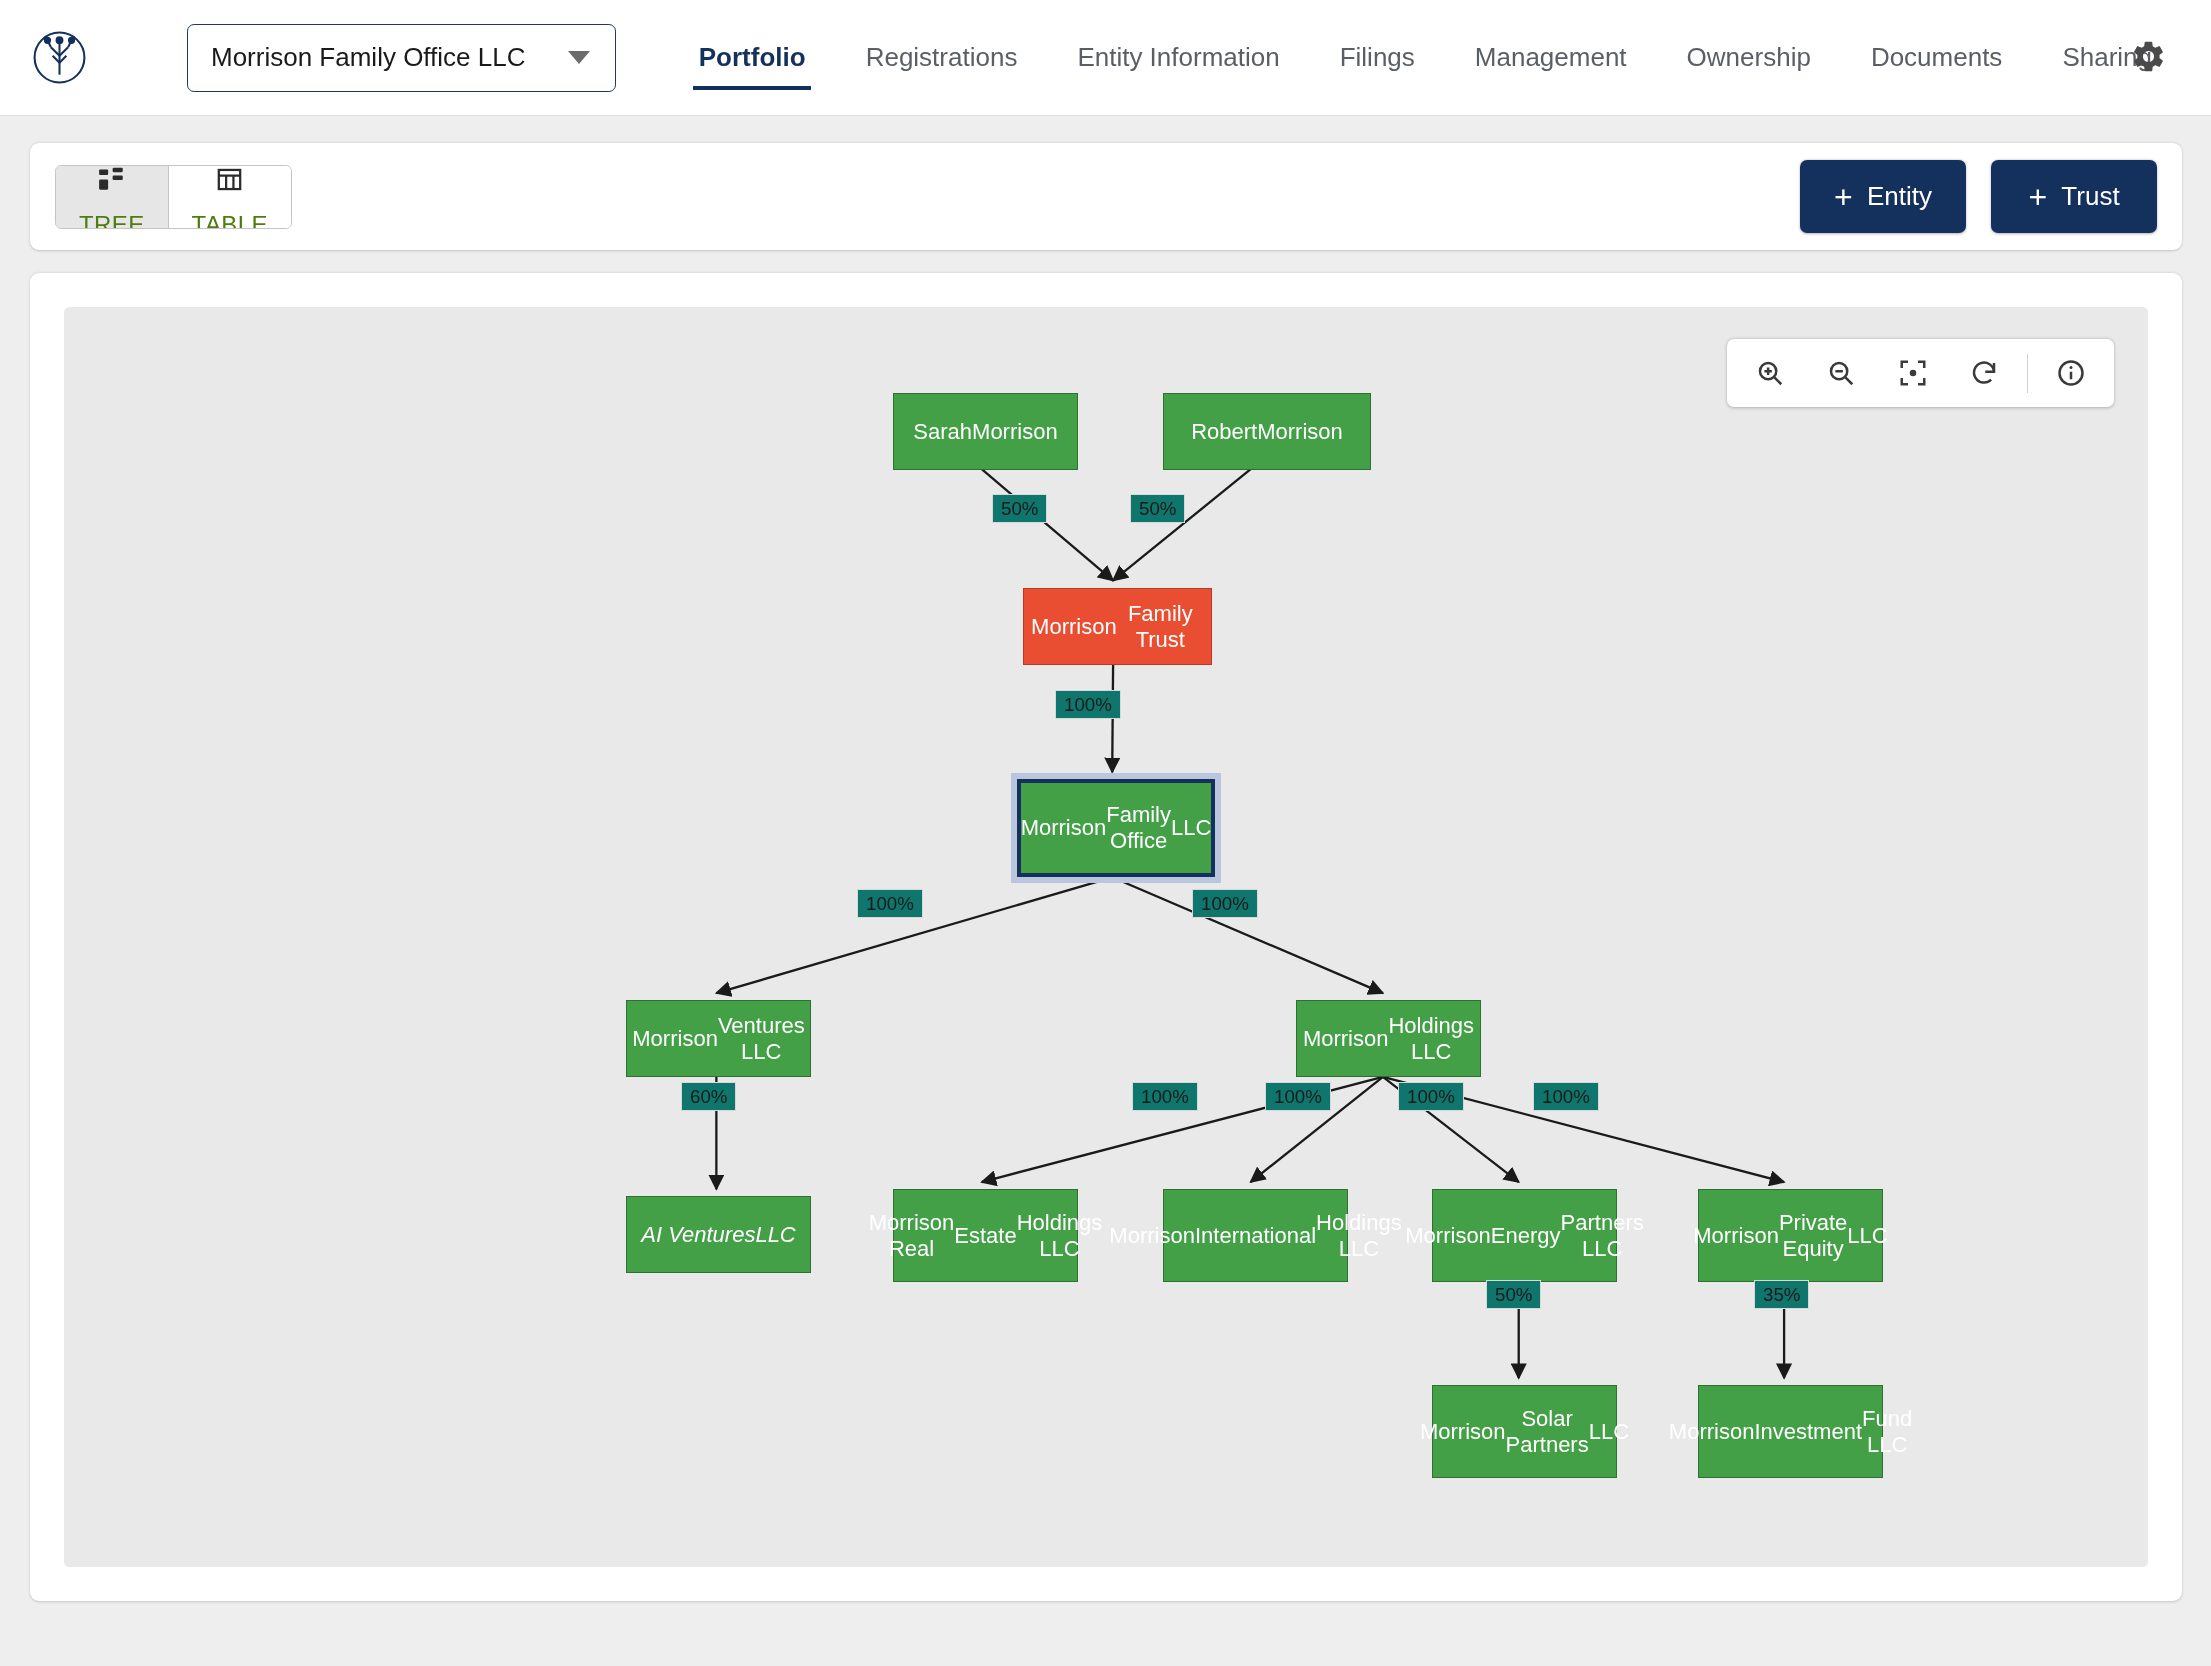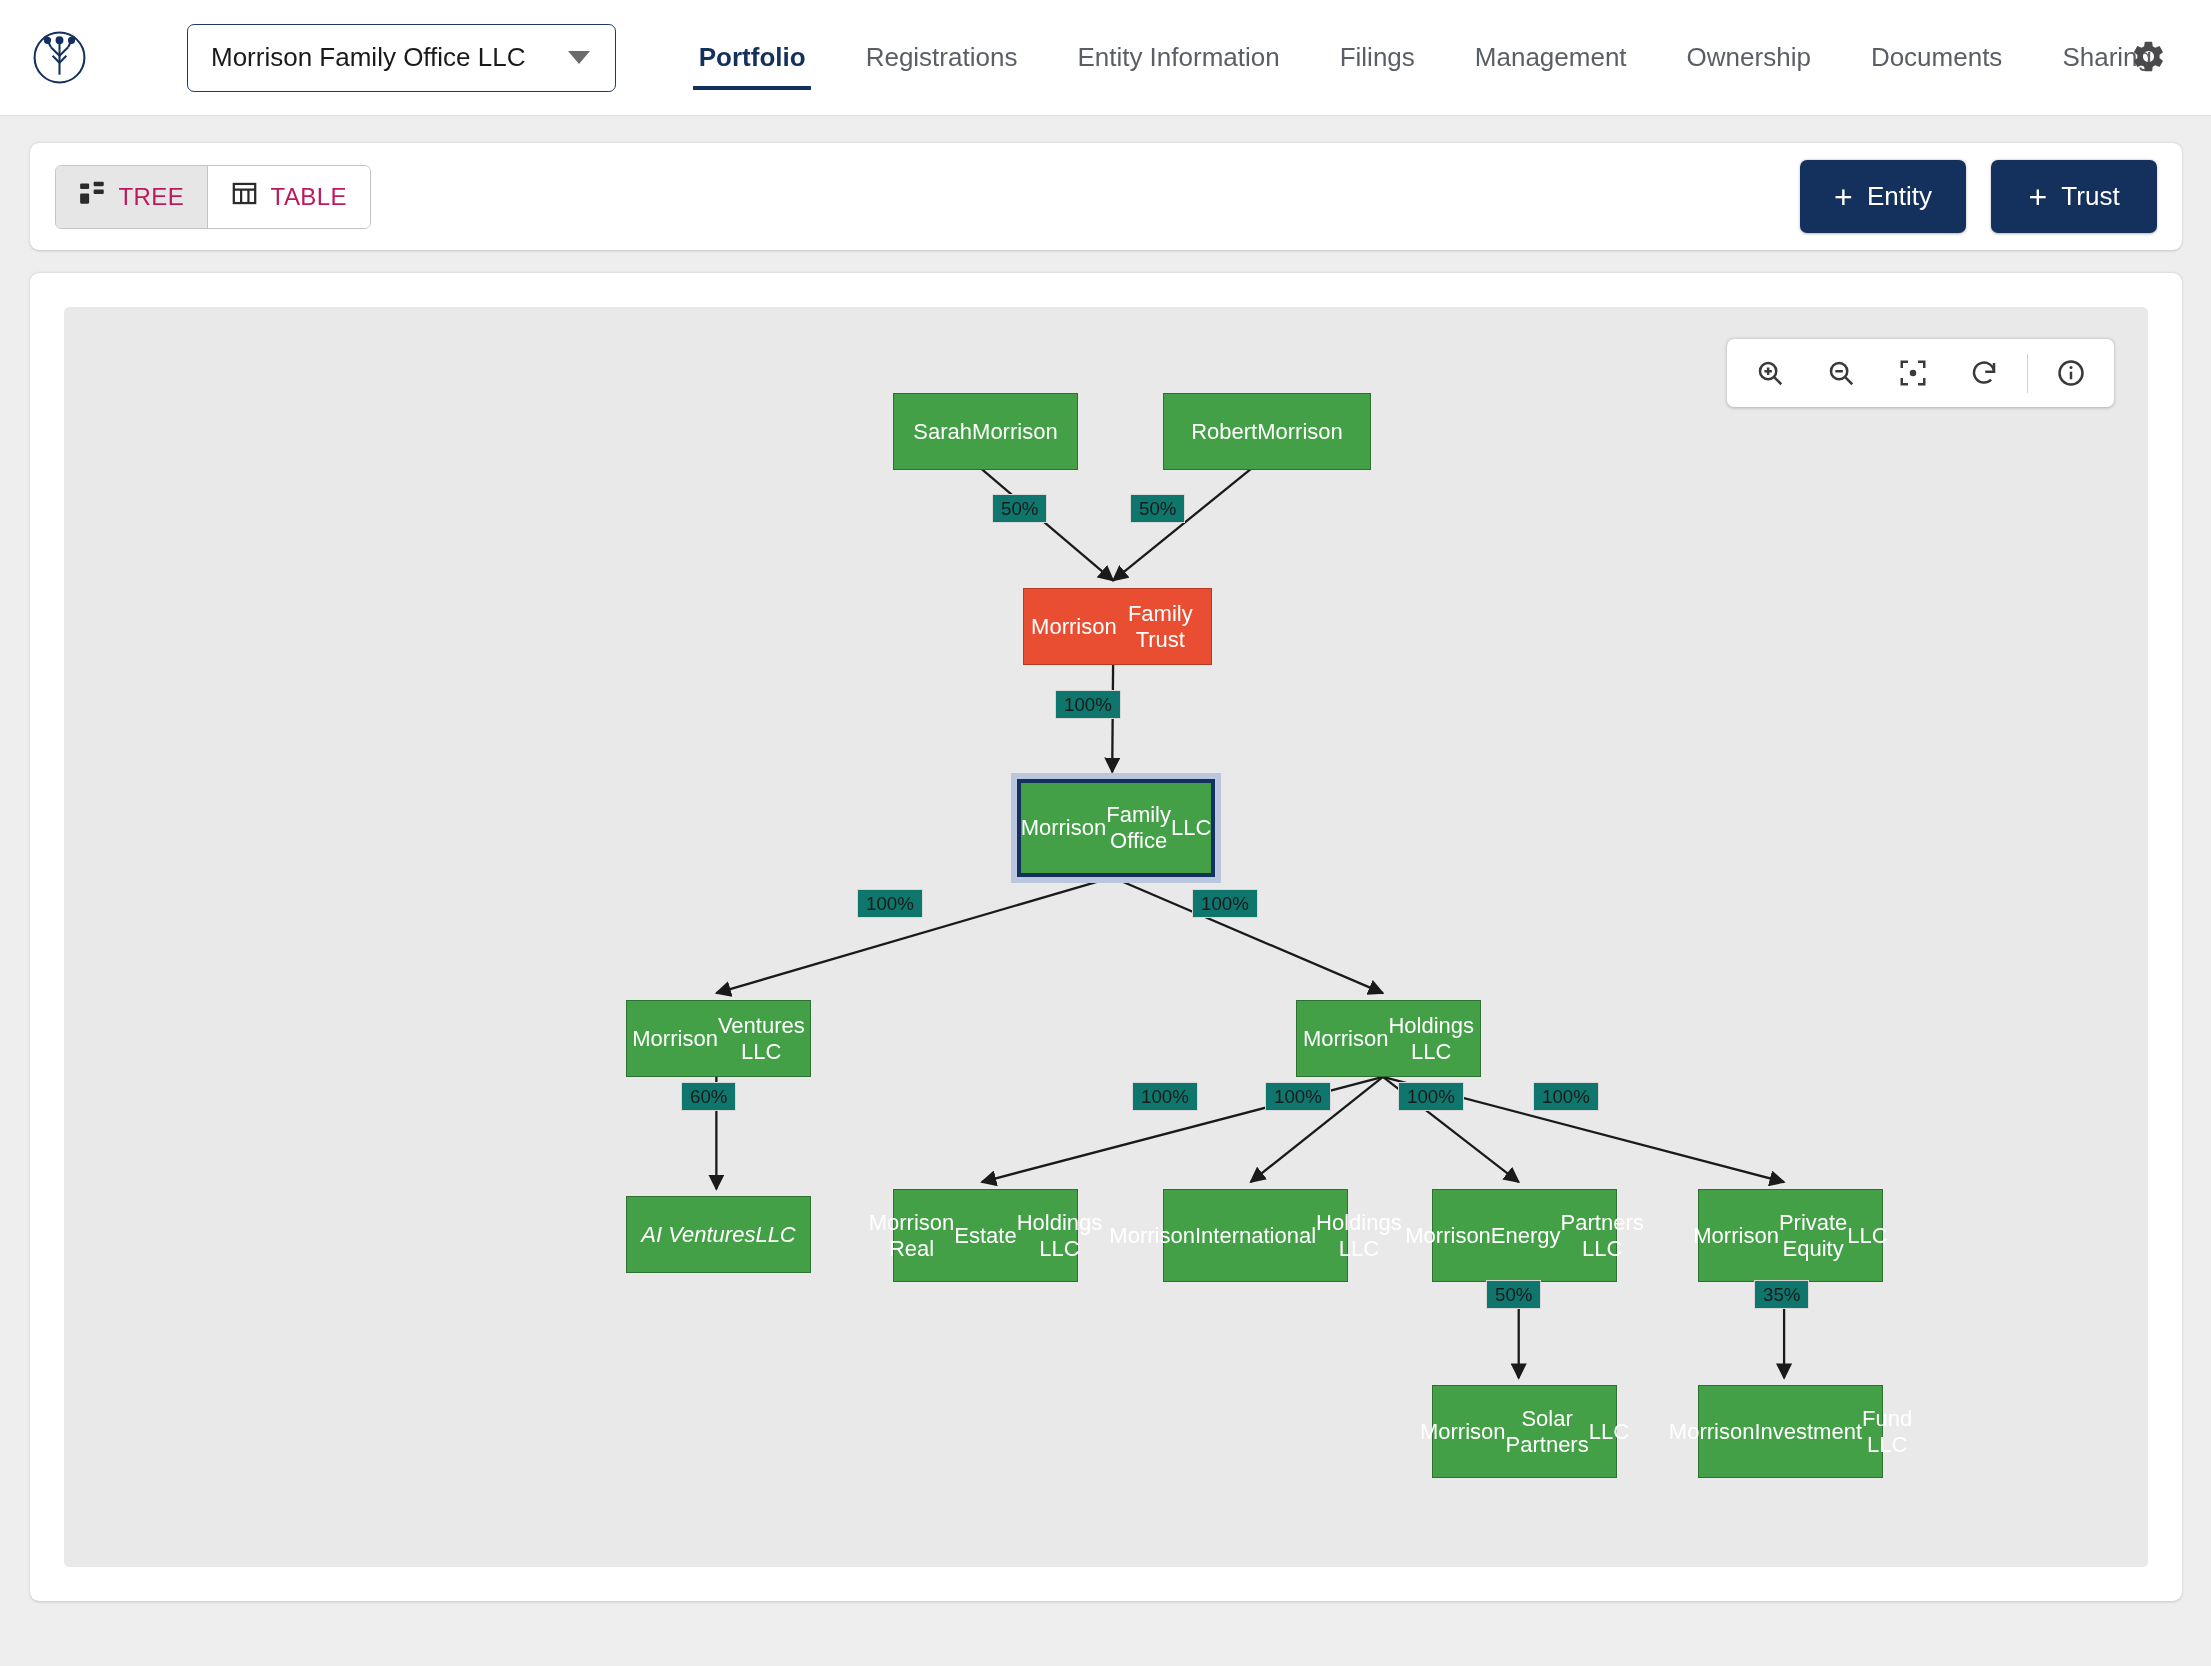--- a/index.html
+++ b/index.html
@@ -96,22 +96,23 @@
     border: 0.9px solid #c4c4c4;
     border-radius: 6.2px;
     overflow: hidden;
     height: 64px;
   }
   .seg-btn {
     display: flex; align-items: center; gap: 12.5px;
     padding: 0 23px;
     font-size: 24px;
     letter-spacing: 0.4px;
-    color: #be185d;
+    color: #4d7c0f;
     background: #ffffff;
+    flex-direction: column;
   }
   .seg-btn.selected { background: #e6e6e6; }
   .seg-btn + .seg-btn { border-left: 0.9px solid #c4c4c4; }
   .spacer { flex: 1 1 auto; }
   .btn-primary {
     height: 73px;
     min-width: 166px;
     background: #14305c;
     color: #ffffff;
     border-radius: 7.1px;

